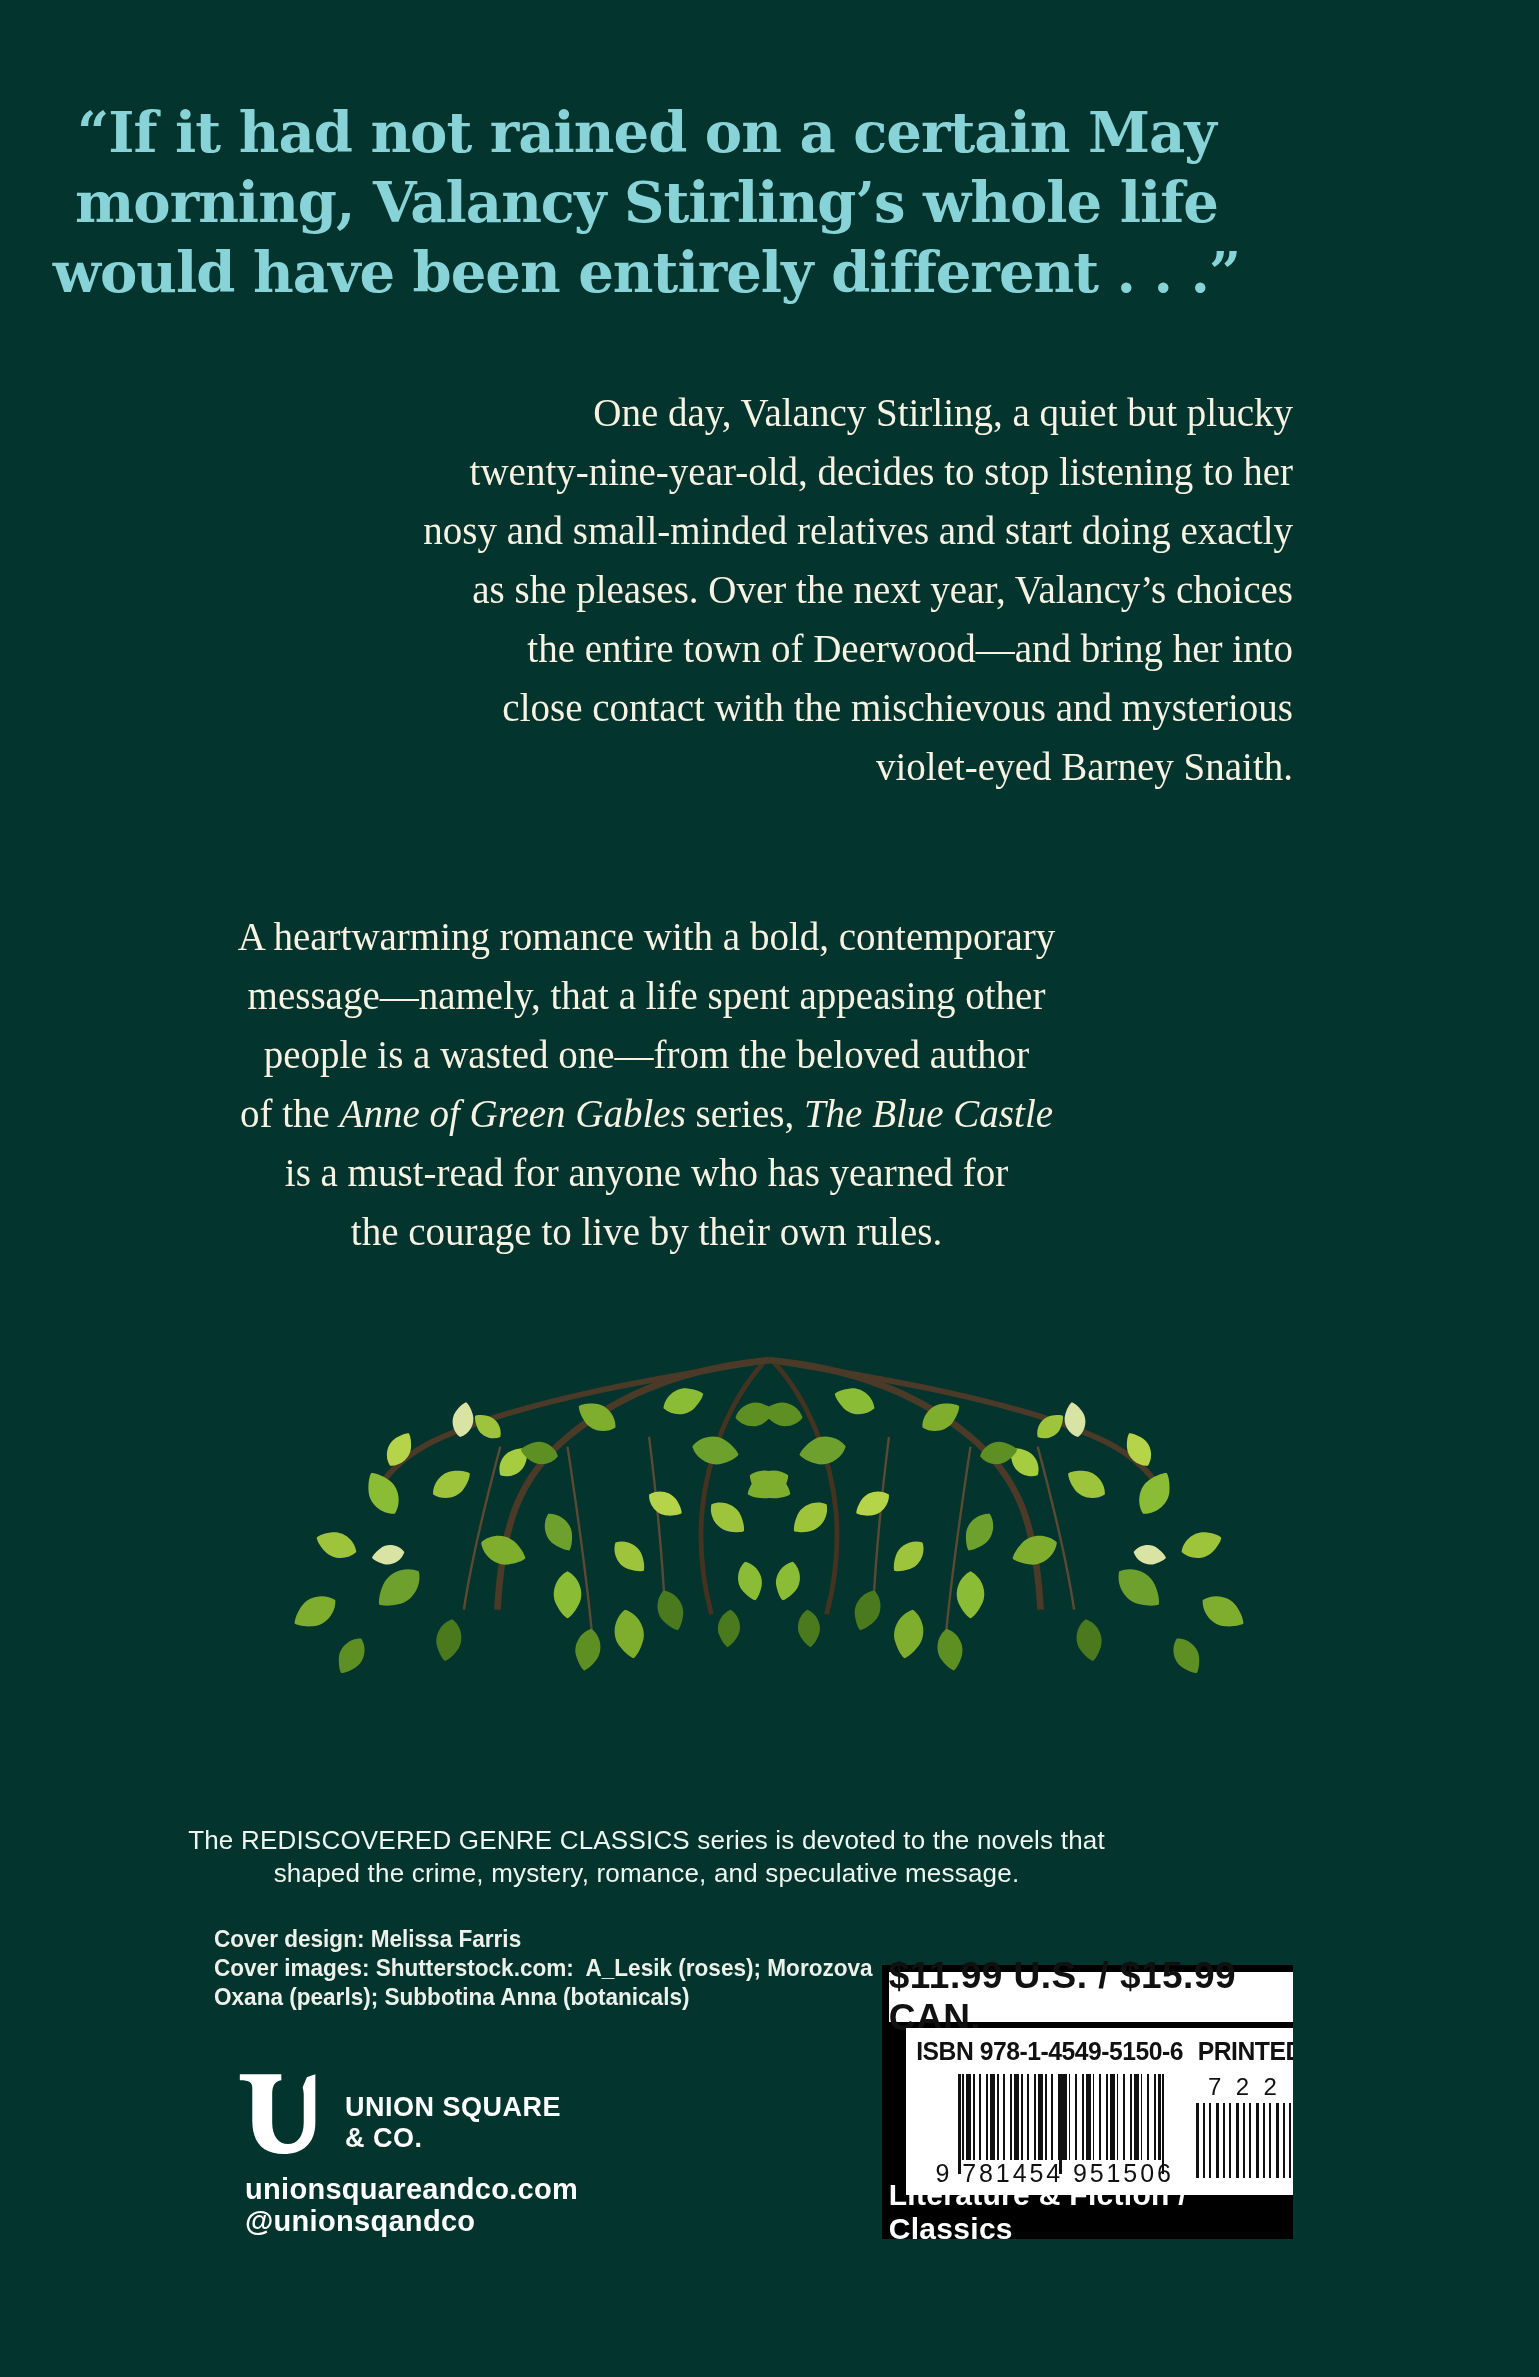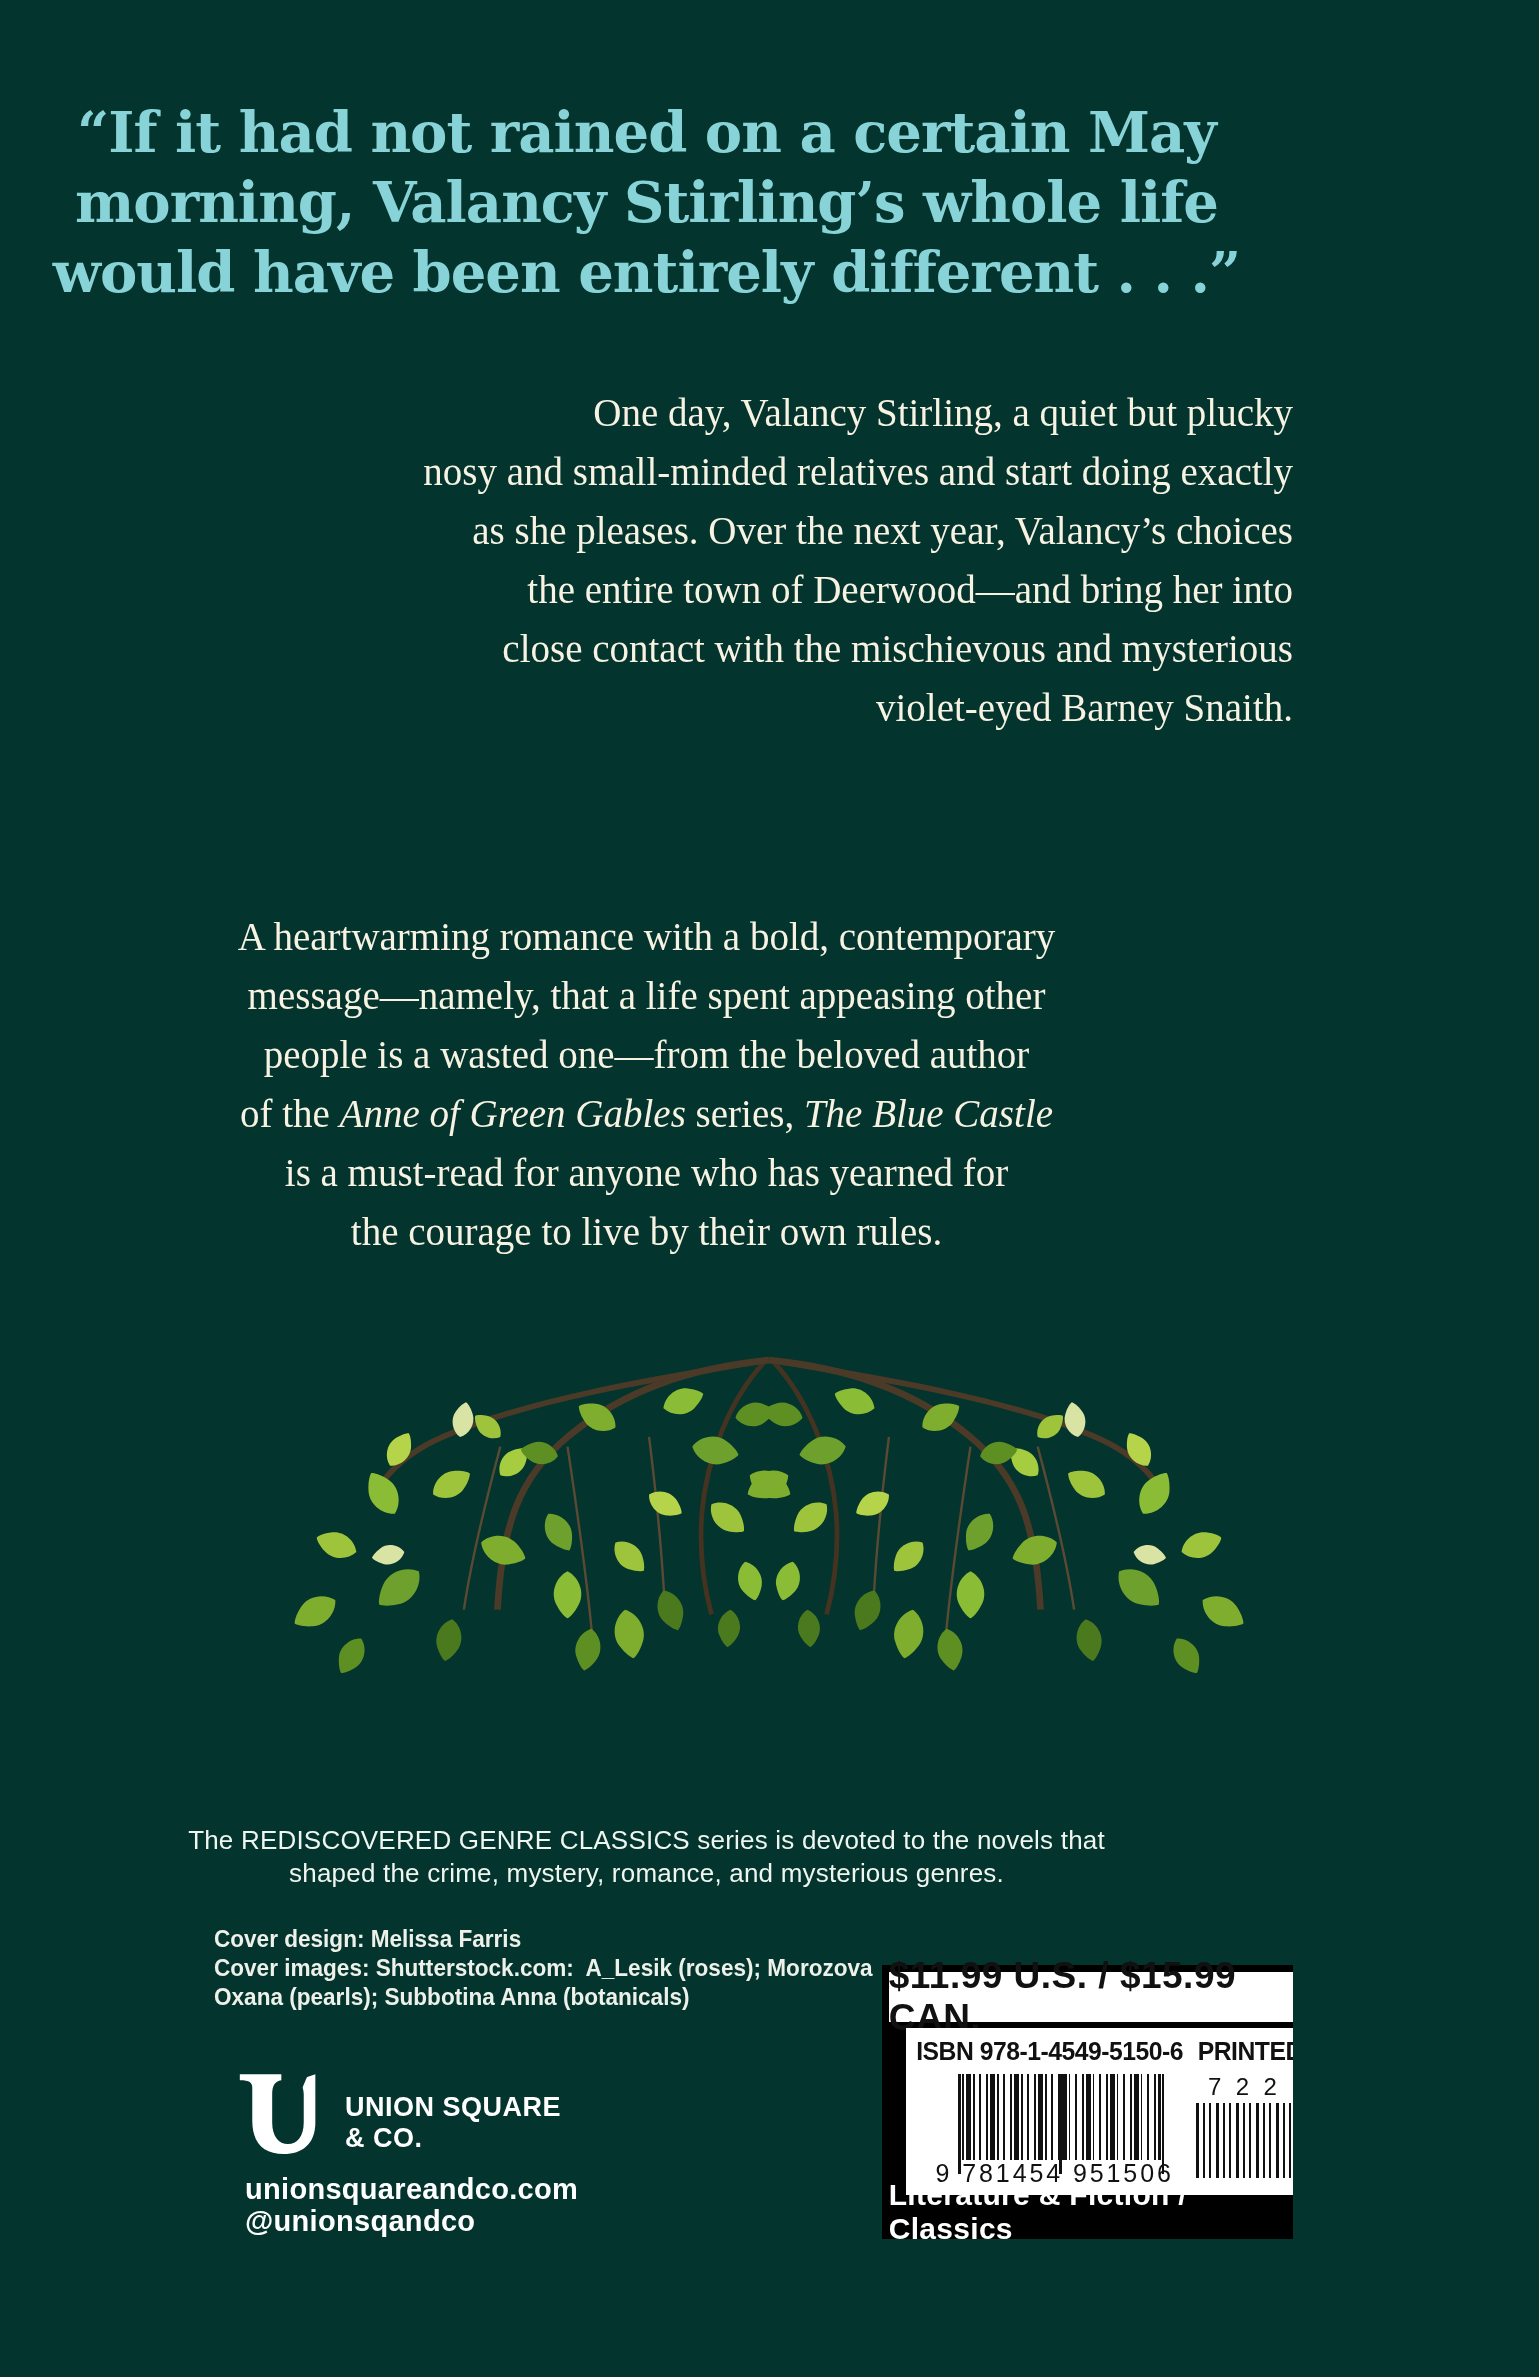--- a/index.html
+++ b/index.html
@@ -69,20 +69,21 @@
 <div class="page">
 
   <div class="quote">
       <div class="tline">“If it had not rained on a certain May</div>
       <div class="tline">morning, Valancy Stirling’s whole life</div>
       <div class="tline">would have been entirely different . . .”</div>
     </div>
 
   <div class="synopsis synopsis-1">
       <div class="tline">One day, Valancy Stirling, a quiet but plucky</div>
+      <div class="tline">twenty-nine-year-old, decides to stop listening to her</div>
       <div class="tline">nosy and small-minded relatives and start doing exactly</div>
       <div class="tline">as she pleases. Over the next year, Valancy’s choices</div>
       <div class="tline">the entire town of Deerwood—and bring her into</div>
       <div class="tline">close contact with the mischievous and mysterious</div>
       <div class="tline">violet-eyed Barney Snaith.</div>
     </div>
   <div class="synopsis synopsis-2">
       <div class="tline"><span>A heartwarming romance with a bold, contemporary</span></div>
       <div class="tline"><span>message—namely, that a life spent appeasing other</span></div>
       <div class="tline"><span>people is a wasted one—from the beloved author</span></div>
@@ -133,21 +134,21 @@
           <use href="#leaf" fill="#D9E3A4" transform="translate(200 244) rotate(170) scale(.7)"></use>
         </g>
       </defs>
       <use href="#half"></use>
       <use href="#half" transform="translate(1160 0) scale(-1 1)"></use>
     </svg>
   </div>
 
   <div class="series">
       <div class="tline">The REDISCOVERED GENRE CLASSICS series is devoted to the novels that</div>
-      <div class="tline">shaped the crime, mystery, romance, and mysterious genres.</div>
+      <div class="tline">shaped the crime, mystery, romance, and speculative message.</div>
     </div>
 
   <div class="credits">
       <div class="tline">Cover design: Melissa Farris</div>
       <div class="tline">Cover images: Shutterstock.com:  A_Lesik (roses); Morozova</div>
       <div class="tline">Oxana (pearls); Subbotina Anna (botanicals)</div>
     </div>
 
   <div class="logo">
     <svg class="logo-mark" viewBox="0 0 100 100" xmlns="http://www.w3.org/2000/svg">

